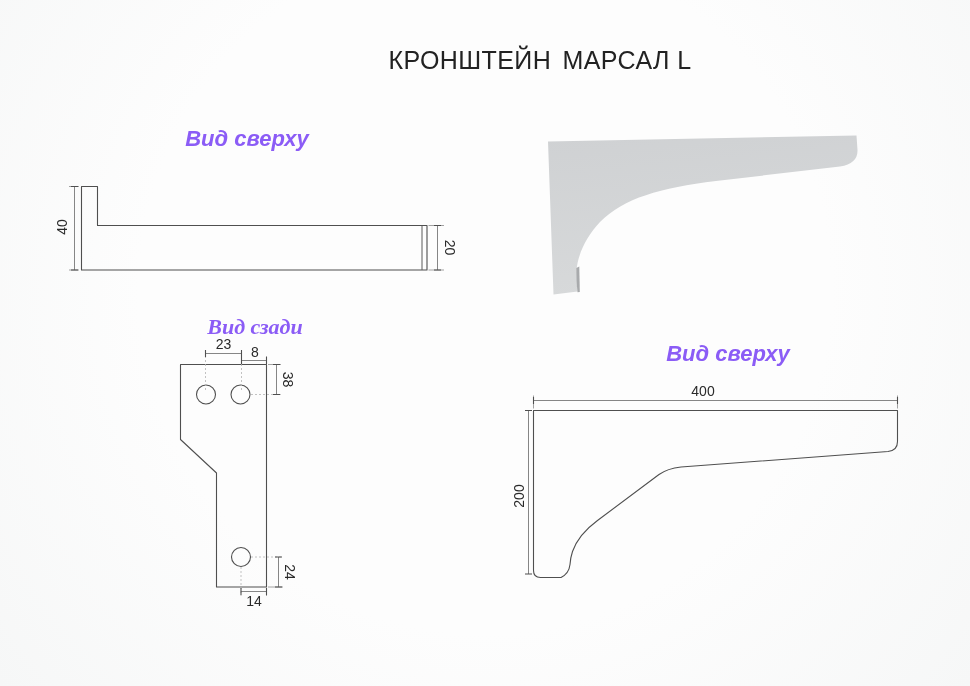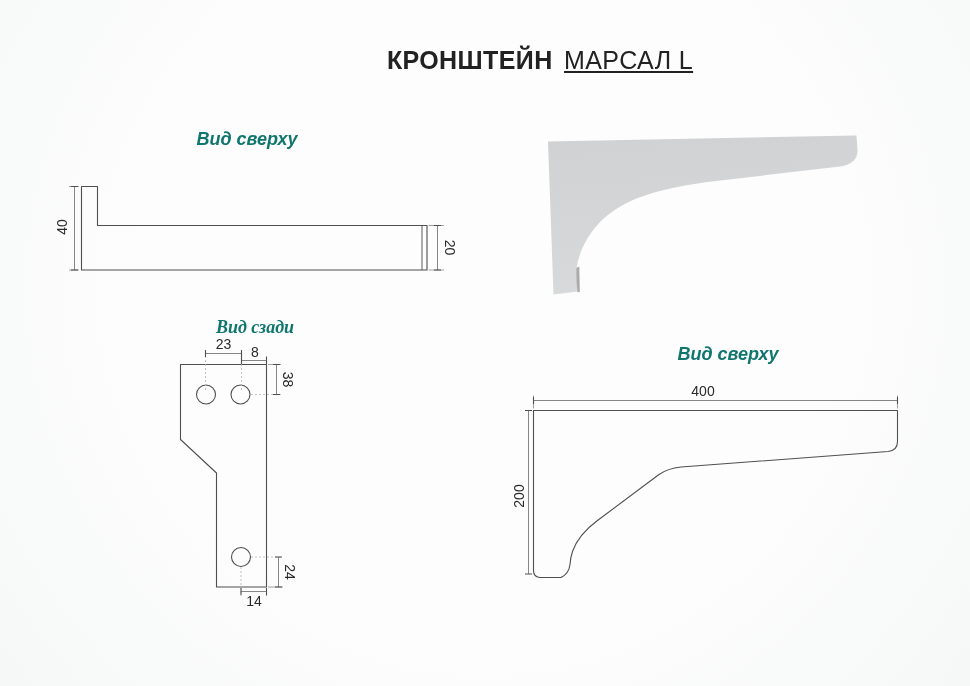--- a/index.html
+++ b/index.html
@@ -6,25 +6,25 @@
   body{
     width:970px;height:686px;position:relative;overflow:hidden;
     background:radial-gradient(circle at 50% 42%, #fdfdfd 55%, #f6f7f7 100%);
     font-family:"Liberation Sans", sans-serif;
     color:#1f1f1f;
   }
   .main-title{
     position:absolute;left:540px;top:46px;transform:translateX(-50%);
     font-size:25px;letter-spacing:.4px;white-space:nowrap;color:#222;
   }
-  .main-title .bold{font-weight:700;}
-  .main-title .regular{font-weight:400;margin-left:4px;text-decoration:underline;}
+  .main-title .bold{font-weight:400;}
+  .main-title .regular{font-weight:400;margin-left:4px;}
   .view-label{
     position:absolute;transform:translate(-50%,-50%);
-    font-size:18px;font-weight:700;font-style:italic;color:#0f766e;white-space:nowrap;
+    font-size:22px;font-weight:700;font-style:italic;color:#8b5cf6;white-space:nowrap;
   }
   #label-top{left:247px;top:139px;}
   #label-back{left:255px;top:327px;font-family:Liberation Serif, serif;}
   #label-side{left:728px;top:354px;}
   svg{position:absolute;left:0;top:0;}
   .outline{fill:none;stroke:#4f4f4f;stroke-width:1.1;stroke-linejoin:round;}
   .inner{fill:none;stroke:#5a5a5a;stroke-width:1;}
   .dim{stroke:#787878;stroke-width:.9;fill:none;}
   .ext{stroke:#8a8a8a;stroke-width:.8;fill:none;}
   .tick{stroke:#4f4f4f;stroke-width:1.1;fill:none;}

